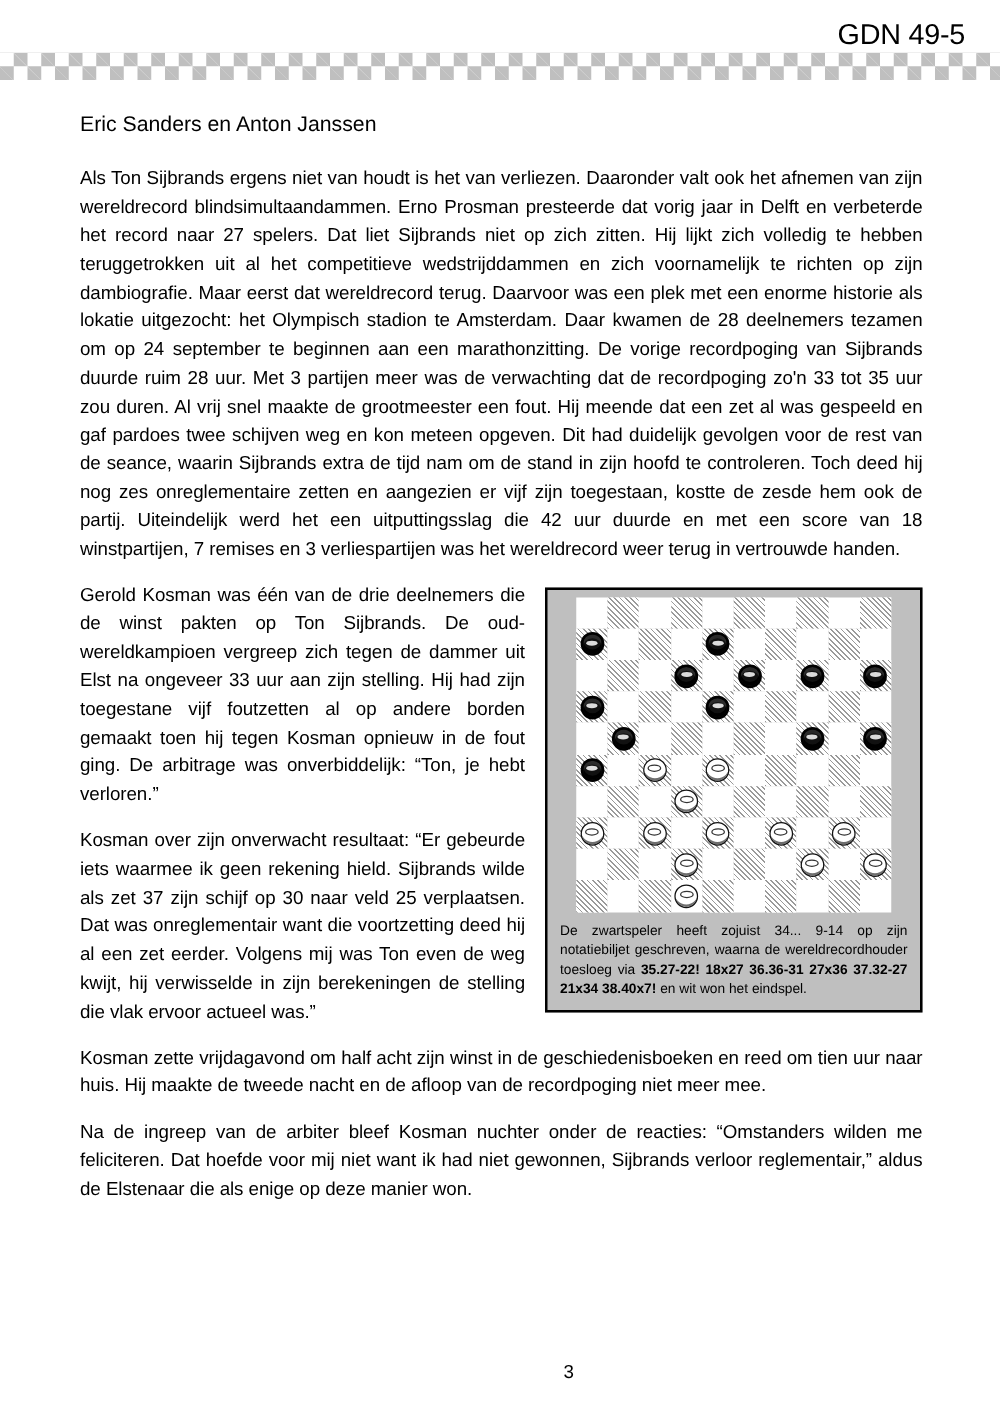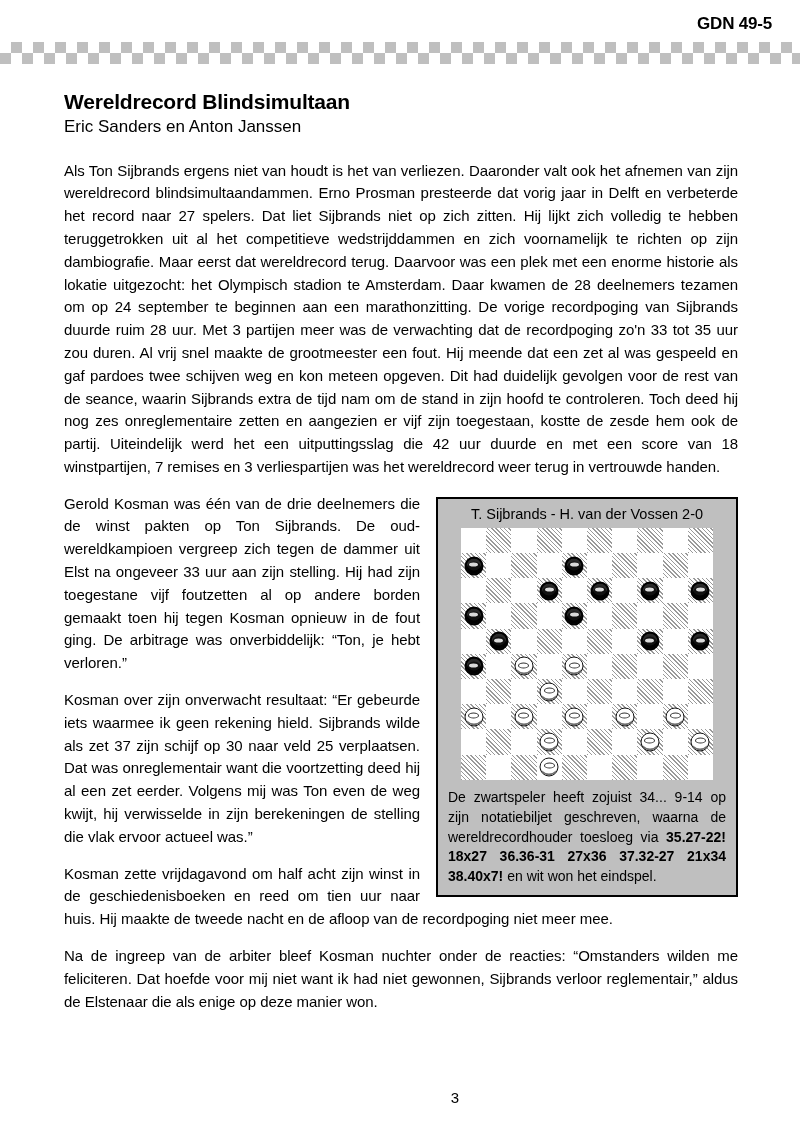--- a/index.html
+++ b/index.html
@@ -17,22 +17,22 @@
 
   
   #page-header {
     position: absolute;
     top: 0; left: 0; right: 0;
     height: 68px;
   }
   #header-code {
     position: absolute;
     right: 28px; top: 14px;
-    font-size: 17px;
-    font-weight: bold;
+    font-size: 23px;
+    font-weight: normal;
     letter-spacing: -0.2px;
     text-align: right;
   }
   #checker-band {
     position: absolute;
     left: 0; right: 0; top: 42px;
     height: 22px;
     background-image:
       linear-gradient(45deg, #bfbfbf 25%, transparent 25%, transparent 75%, #bfbfbf 75%),
       linear-gradient(45deg, #bfbfbf 25%, transparent 25%, transparent 75%, #bfbfbf 75%);
@@ -134,21 +134,21 @@
     content: "";
     position: absolute;
     left: 50%; top: 42%;
     transform: translate(-50%, -50%);
     width: 9px; height: 4px;
     border-radius: 50%;
     border: 1px solid #333333;
     background: #ffffff;
   }
   #diagram-caption-bottom {
-    font-size: 14px;
+    font-size: 11px;
     line-height: 1.42;
     text-align: justify;
     padding: 2px 2px 0 2px;
   }
   #diagram-caption-bottom b { font-weight: bold; }
 
   
   #page-number {
     position: absolute;
     left: 0; right: 0;
@@ -162,27 +162,25 @@
 </head>
 <body>
 
 <div id="page-header">
   <div id="header-code">GDN 49-5</div>
   <div id="checker-band"></div>
 </div>
 
 <div id="article">
 
-  <h1 id="article-title">Wereldrecord Blindsimultaan</h1>
   <div id="article-byline">Eric Sanders en Anton Janssen</div>
 
   <p class="body-par">Als Ton Sijbrands ergens niet van houdt is het van verliezen. Daaronder valt ook het afnemen van zijn wereldrecord blindsimultaandammen. Erno Prosman presteerde dat vorig jaar in Delft en verbeterde het record naar 27 spelers. Dat liet Sijbrands niet op zich zitten. Hij lijkt zich volledig te hebben teruggetrokken uit al het competitieve wedstrijddammen en zich voornamelijk te richten op zijn dambiografie. Maar eerst dat wereldrecord terug. Daarvoor was een plek met een enorme historie als lokatie uitgezocht: het Olympisch stadion te Amsterdam. Daar kwamen de 28 deelnemers tezamen om op 24 september te beginnen aan een marathonzitting. De vorige recordpoging van Sijbrands duurde ruim 28 uur. Met 3 partijen meer was de verwachting dat de recordpoging zo'n 33 tot 35 uur zou duren. Al vrij snel maakte de grootmeester een fout. Hij meende dat een zet al was gespeeld en gaf pardoes twee schijven weg en kon meteen opgeven. Dit had duidelijk gevolgen voor de rest van de seance, waarin Sijbrands extra de tijd nam om de stand in zijn hoofd te controleren. Toch deed hij nog zes onreglementaire zetten en aangezien er vijf zijn toegestaan, kostte de zesde hem ook de partij. Uiteindelijk werd het een uitputtingsslag die 42 uur duurde en met een score van 18 winstpartijen, 7 remises en 3 verliespartijen was het wereldrecord weer terug in vertrouwde handen.</p>
 
   <div id="diagram-figure">
-    <div id="diagram-caption-top">T. Sijbrands - H. van der Vossen 2-0</div>
     <div id="board-wrap">
       <div id="board">
           <div class="sq light"></div>
           <div class="sq dark"></div>
           <div class="sq light"></div>
           <div class="sq dark"></div>
           <div class="sq light"></div>
           <div class="sq dark"></div>
           <div class="sq light"></div>
           <div class="sq dark"></div>

